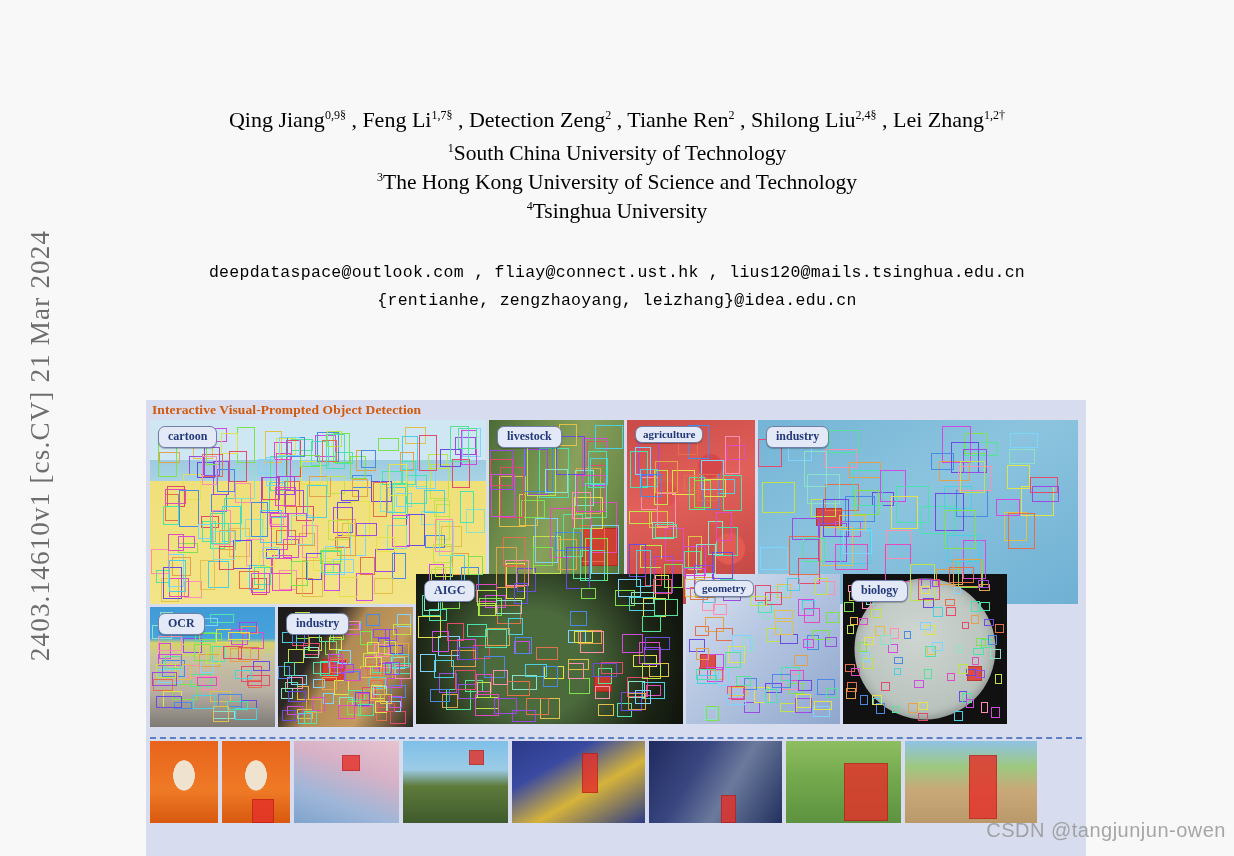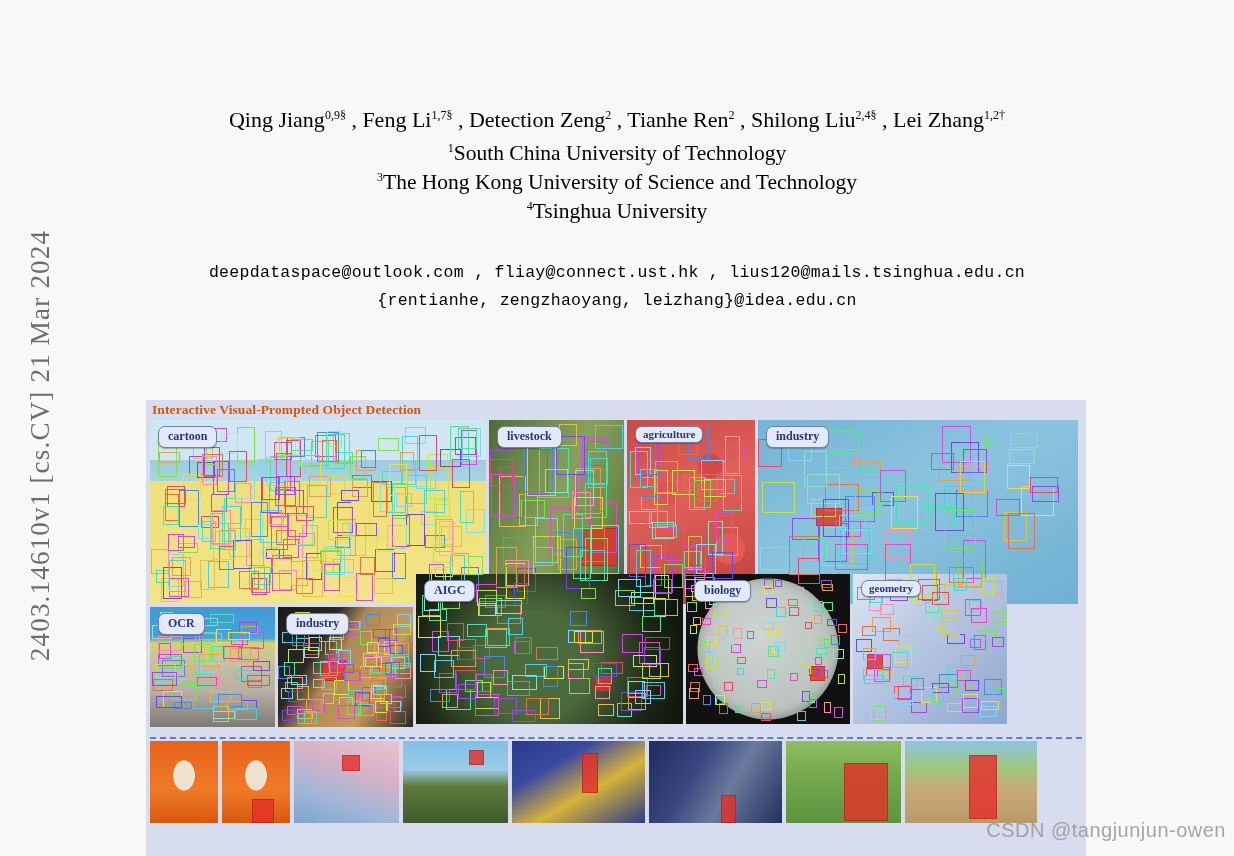--- a/index.html
+++ b/index.html
@@ -817,20 +817,95 @@
           <div style="position: absolute; left: 185.2px; top: 88.3px; width: 21.5px; height: 11.4px; border: 1.2px solid rgb(226, 75, 107); box-sizing: border-box; z-index: 6;"></div>
           <div style="position: absolute; left: 15.7px; top: 56.8px; width: 17.5px; height: 21.6px; border: 1.2px solid rgb(209, 75, 226); box-sizing: border-box; z-index: 6;"></div>
           <div style="position: absolute; left: 219.1px; top: 115.9px; width: 16.3px; height: 14.5px; border: 1.2px solid rgb(127, 212, 255); box-sizing: border-box; z-index: 6;"></div>
           <div style="position: absolute; left: 96.4px; top: 136.2px; width: 23.9px; height: 11.4px; border: 1.2px solid rgb(155, 75, 226); box-sizing: border-box; z-index: 6;"></div>
           <div style="position: absolute; left: 61.9px; top: 28.5px; width: 18px; height: 13.2px; border: 1.2px solid rgb(192, 226, 75); box-sizing: border-box; z-index: 6;"></div>
           <div style="position: absolute; left: 2.4px; top: 42.1px; width: 22.4px; height: 22px; border: 1.2px solid rgb(226, 226, 75); box-sizing: border-box; z-index: 6;"></div>
           <div style="position: absolute; left: 109.4px; top: 89.5px; width: 21.9px; height: 13.4px; border: 1.2px solid rgb(75, 208, 226); box-sizing: border-box; z-index: 6;"></div>
           <div style="position: absolute; left: 99.3px; top: 62.9px; width: 16.8px; height: 16.7px; border: 1.2px solid rgb(75, 138, 226); box-sizing: border-box; z-index: 6;"></div>
           <div style="position: absolute; left: 80px; top: 25.7px; width: 25.5px; height: 14.3px; border: 1.2px solid rgb(139, 226, 200); box-sizing: border-box; z-index: 6;"></div>
         </div>
+      <div class="cell" style="width:154px;height:150px;margin-top:-33px;">
+        <div class="sc sc-geom"></div>
+        <div class="redbox" style="left:14px;top:80px;width:14px;height:13px;"></div>
+        <div class="chip sm">geometry</div>
+      <div style="position: absolute; left: 24.2px; top: 96.3px; width: 13.5px; height: 9.8px; border: 1.2px solid rgb(226, 161, 75); box-sizing: border-box; z-index: 6;"></div>
+          <div style="position: absolute; left: 2.5px; top: 65.1px; width: 16.3px; height: 12.6px; border: 1.2px solid rgb(107, 75, 226); box-sizing: border-box; z-index: 6;"></div>
+          <div style="position: absolute; left: 20.2px; top: 132.4px; width: 13.2px; height: 14.4px; border: 1.2px solid rgb(125, 226, 75); box-sizing: border-box; z-index: 6;"></div>
+          <div style="position: absolute; left: 13.1px; top: 93px; width: 11.8px; height: 9.3px; border: 1.2px solid rgb(226, 75, 107); box-sizing: border-box; z-index: 6;"></div>
+          <div style="position: absolute; left: 112.3px; top: 25.1px; width: 16.2px; height: 16.8px; border: 1.2px solid rgb(209, 75, 226); box-sizing: border-box; z-index: 6;"></div>
+          <div style="position: absolute; left: 32px; top: 95.2px; width: 11.3px; height: 16.7px; border: 1.2px solid rgb(127, 212, 255); box-sizing: border-box; z-index: 6;"></div>
+          <div style="position: absolute; left: 58px; top: 128.2px; width: 15.8px; height: 10.4px; border: 1.2px solid rgb(155, 75, 226); box-sizing: border-box; z-index: 6;"></div>
+          <div style="position: absolute; left: 80px; top: 54.3px; width: 14.8px; height: 13.5px; border: 1.2px solid rgb(192, 226, 75); box-sizing: border-box; z-index: 6;"></div>
+          <div style="position: absolute; left: 67.6px; top: 112.7px; width: 16.1px; height: 16.1px; border: 1.2px solid rgb(226, 226, 75); box-sizing: border-box; z-index: 6;"></div>
+          <div style="position: absolute; left: 115.5px; top: 25.6px; width: 13.5px; height: 10.2px; border: 1.2px solid rgb(75, 208, 226); box-sizing: border-box; z-index: 6;"></div>
+          <div style="position: absolute; left: 131.1px; top: 105px; width: 18px; height: 16.2px; border: 1.2px solid rgb(75, 138, 226); box-sizing: border-box; z-index: 6;"></div>
+          <div style="position: absolute; left: 84.1px; top: 11.6px; width: 15.6px; height: 9.8px; border: 1.2px solid rgb(139, 226, 200); box-sizing: border-box; z-index: 6;"></div>
+          <div style="position: absolute; left: 129.4px; top: 7px; width: 19.8px; height: 14.2px; border: 1.2px solid rgb(255, 143, 177); box-sizing: border-box; z-index: 6;"></div>
+          <div style="position: absolute; left: 91px; top: 10.1px; width: 13.9px; height: 14.2px; border: 1.2px solid rgb(226, 193, 75); box-sizing: border-box; z-index: 6;"></div>
+          <div style="position: absolute; left: 33.7px; top: 4.6px; width: 15.7px; height: 11.2px; border: 1.2px solid rgb(86, 226, 154); box-sizing: border-box; z-index: 6;"></div>
+          <div style="position: absolute; left: 72px; top: 27.9px; width: 13.8px; height: 11.6px; border: 1.2px solid rgb(75, 226, 176); box-sizing: border-box; z-index: 6;"></div>
+          <div style="position: absolute; left: 40.7px; top: 111.9px; width: 17.4px; height: 12.7px; border: 1.2px solid rgb(226, 75, 192); box-sizing: border-box; z-index: 6;"></div>
+          <div style="position: absolute; left: 9.2px; top: 52.4px; width: 13.5px; height: 9.6px; border: 1.2px solid rgb(226, 113, 75); box-sizing: border-box; z-index: 6;"></div>
+          <div style="position: absolute; left: 18.5px; top: 42.6px; width: 19.5px; height: 15.9px; border: 1.2px solid rgb(226, 161, 75); box-sizing: border-box; z-index: 6;"></div>
+          <div style="position: absolute; left: 79.1px; top: 109.4px; width: 16.7px; height: 9.2px; border: 1.2px solid rgb(107, 75, 226); box-sizing: border-box; z-index: 6;"></div>
+          <div style="position: absolute; left: 102.7px; top: 109.4px; width: 14.9px; height: 10.4px; border: 1.2px solid rgb(125, 226, 75); box-sizing: border-box; z-index: 6;"></div>
+          <div style="position: absolute; left: 69.4px; top: 10.6px; width: 15.8px; height: 16.3px; border: 1.2px solid rgb(226, 75, 107); box-sizing: border-box; z-index: 6;"></div>
+          <div style="position: absolute; left: 20.5px; top: 79.5px; width: 17.6px; height: 16.9px; border: 1.2px solid rgb(209, 75, 226); box-sizing: border-box; z-index: 6;"></div>
+          <div style="position: absolute; left: 127.4px; top: 131.6px; width: 17px; height: 11px; border: 1.2px solid rgb(127, 212, 255); box-sizing: border-box; z-index: 6;"></div>
+          <div style="position: absolute; left: 37.3px; top: 17.2px; width: 17.8px; height: 10.2px; border: 1.2px solid rgb(155, 75, 226); box-sizing: border-box; z-index: 6;"></div>
+          <div style="position: absolute; left: 94.1px; top: 128.6px; width: 17.1px; height: 9.2px; border: 1.2px solid rgb(192, 226, 75); box-sizing: border-box; z-index: 6;"></div>
+          <div style="position: absolute; left: 42.1px; top: 72.4px; width: 16.8px; height: 16.5px; border: 1.2px solid rgb(226, 226, 75); box-sizing: border-box; z-index: 6;"></div>
+          <div style="position: absolute; left: 16.9px; top: 18.4px; width: 13.5px; height: 10.9px; border: 1.2px solid rgb(75, 208, 226); box-sizing: border-box; z-index: 6;"></div>
+          <div style="position: absolute; left: 121.1px; top: 60.6px; width: 12.3px; height: 15.5px; border: 1.2px solid rgb(75, 138, 226); box-sizing: border-box; z-index: 6;"></div>
+          <div style="position: absolute; left: 76.5px; top: 28px; width: 11.3px; height: 16.5px; border: 1.2px solid rgb(139, 226, 200); box-sizing: border-box; z-index: 6;"></div>
+          <div style="position: absolute; left: 96.2px; top: 99.8px; width: 17.8px; height: 15.8px; border: 1.2px solid rgb(255, 143, 177); box-sizing: border-box; z-index: 6;"></div>
+          <div style="position: absolute; left: 43.2px; top: 113.1px; width: 18.2px; height: 9px; border: 1.2px solid rgb(226, 193, 75); box-sizing: border-box; z-index: 6;"></div>
+          <div style="position: absolute; left: 39.2px; top: 78.3px; width: 15.4px; height: 16.1px; border: 1.2px solid rgb(86, 226, 154); box-sizing: border-box; z-index: 6;"></div>
+          <div style="position: absolute; left: 94.8px; top: 92.7px; width: 18.8px; height: 14.2px; border: 1.2px solid rgb(75, 226, 176); box-sizing: border-box; z-index: 6;"></div>
+          <div style="position: absolute; left: 104.4px; top: 96.3px; width: 13.8px; height: 11.1px; border: 1.2px solid rgb(226, 75, 192); box-sizing: border-box; z-index: 6;"></div>
+          <div style="position: absolute; left: 29.5px; top: 54px; width: 17.2px; height: 12.8px; border: 1.2px solid rgb(226, 113, 75); box-sizing: border-box; z-index: 6;"></div>
+          <div style="position: absolute; left: 108.1px; top: 81.1px; width: 13.5px; height: 11.3px; border: 1.2px solid rgb(226, 161, 75); box-sizing: border-box; z-index: 6;"></div>
+          <div style="position: absolute; left: 112px; top: 105.7px; width: 14px; height: 11.1px; border: 1.2px solid rgb(107, 75, 226); box-sizing: border-box; z-index: 6;"></div>
+          <div style="position: absolute; left: 140.4px; top: 37.6px; width: 13.6px; height: 11.8px; border: 1.2px solid rgb(125, 226, 75); box-sizing: border-box; z-index: 6;"></div>
+          <div style="position: absolute; left: 79.3px; top: 18.4px; width: 16.8px; height: 12.6px; border: 1.2px solid rgb(226, 75, 107); box-sizing: border-box; z-index: 6;"></div>
+          <div style="position: absolute; left: 21px; top: 93.3px; width: 15.9px; height: 14.4px; border: 1.2px solid rgb(209, 75, 226); box-sizing: border-box; z-index: 6;"></div>
+          <div style="position: absolute; left: 40.7px; top: 120px; width: 19.7px; height: 10.5px; border: 1.2px solid rgb(127, 212, 255); box-sizing: border-box; z-index: 6;"></div>
+          <div style="position: absolute; left: 109px; top: 124.1px; width: 16.8px; height: 15.4px; border: 1.2px solid rgb(155, 75, 226); box-sizing: border-box; z-index: 6;"></div>
+          <div style="position: absolute; left: 64.3px; top: 21.5px; width: 16.5px; height: 10.3px; border: 1.2px solid rgb(192, 226, 75); box-sizing: border-box; z-index: 6;"></div>
+          <div style="position: absolute; left: 110.3px; top: 119.5px; width: 14.5px; height: 14.3px; border: 1.2px solid rgb(226, 226, 75); box-sizing: border-box; z-index: 6;"></div>
+          <div style="position: absolute; left: 11.4px; top: 101.4px; width: 19.5px; height: 9px; border: 1.2px solid rgb(75, 208, 226); box-sizing: border-box; z-index: 6;"></div>
+          <div style="position: absolute; left: 58.3px; top: 103.9px; width: 12.7px; height: 12.1px; border: 1.2px solid rgb(75, 138, 226); box-sizing: border-box; z-index: 6;"></div>
+          <div style="position: absolute; left: 18.4px; top: 133.8px; width: 12.9px; height: 12.5px; border: 1.2px solid rgb(139, 226, 200); box-sizing: border-box; z-index: 6;"></div>
+          <div style="position: absolute; left: 16.4px; top: 21.9px; width: 12.8px; height: 14.8px; border: 1.2px solid rgb(255, 143, 177); box-sizing: border-box; z-index: 6;"></div>
+          <div style="position: absolute; left: 87.8px; top: 35.8px; width: 19.6px; height: 9.2px; border: 1.2px solid rgb(226, 193, 75); box-sizing: border-box; z-index: 6;"></div>
+          <div style="position: absolute; left: 140.4px; top: 114.1px; width: 12.1px; height: 10.3px; border: 1.2px solid rgb(86, 226, 154); box-sizing: border-box; z-index: 6;"></div>
+          <div style="position: absolute; left: 78.9px; top: 114.7px; width: 11.8px; height: 14px; border: 1.2px solid rgb(75, 226, 176); box-sizing: border-box; z-index: 6;"></div>
+          <div style="position: absolute; left: 118.2px; top: 34.2px; width: 16.1px; height: 14.8px; border: 1.2px solid rgb(226, 75, 192); box-sizing: border-box; z-index: 6;"></div>
+          <div style="position: absolute; left: 4.4px; top: 12.9px; width: 17.8px; height: 13.2px; border: 1.2px solid rgb(226, 113, 75); box-sizing: border-box; z-index: 6;"></div>
+          <div style="position: absolute; left: 9.5px; top: 73.6px; width: 13.5px; height: 12.1px; border: 1.2px solid rgb(226, 161, 75); box-sizing: border-box; z-index: 6;"></div>
+          <div style="position: absolute; left: 94.4px; top: 59.6px; width: 17.4px; height: 10.4px; border: 1.2px solid rgb(107, 75, 226); box-sizing: border-box; z-index: 6;"></div>
+          <div style="position: absolute; left: 125.9px; top: 55.6px; width: 18.3px; height: 10.5px; border: 1.2px solid rgb(125, 226, 75); box-sizing: border-box; z-index: 6;"></div>
+          <div style="position: absolute; left: 44.7px; top: 112.2px; width: 14.8px; height: 14.3px; border: 1.2px solid rgb(226, 75, 107); box-sizing: border-box; z-index: 6;"></div>
+          <div style="position: absolute; left: 117.2px; top: 64.7px; width: 11.3px; height: 9.3px; border: 1.2px solid rgb(209, 75, 226); box-sizing: border-box; z-index: 6;"></div>
+          <div style="position: absolute; left: 46px; top: 61.2px; width: 19.4px; height: 15.5px; border: 1.2px solid rgb(127, 212, 255); box-sizing: border-box; z-index: 6;"></div>
+          <div style="position: absolute; left: 138.6px; top: 62.5px; width: 12.9px; height: 10px; border: 1.2px solid rgb(155, 75, 226); box-sizing: border-box; z-index: 6;"></div>
+          <div style="position: absolute; left: 129.1px; top: 4.4px; width: 12.8px; height: 16.7px; border: 1.2px solid rgb(192, 226, 75); box-sizing: border-box; z-index: 6;"></div>
+          <div style="position: absolute; left: 127.8px; top: 126.7px; width: 18.2px; height: 9.5px; border: 1.2px solid rgb(226, 226, 75); box-sizing: border-box; z-index: 6;"></div>
+          <div style="position: absolute; left: 100.7px; top: 4.2px; width: 13.5px; height: 12.5px; border: 1.2px solid rgb(75, 208, 226); box-sizing: border-box; z-index: 6;"></div>
+          <div style="position: absolute; left: 85.9px; top: 100.3px; width: 19px; height: 14px; border: 1.2px solid rgb(75, 138, 226); box-sizing: border-box; z-index: 6;"></div>
+          <div style="position: absolute; left: 55.8px; top: 62.9px; width: 11.6px; height: 13.8px; border: 1.2px solid rgb(139, 226, 200); box-sizing: border-box; z-index: 6;"></div>
+          <div style="position: absolute; left: 27px; top: 30.1px; width: 13.9px; height: 11.1px; border: 1.2px solid rgb(255, 143, 177); box-sizing: border-box; z-index: 6;"></div>
+          <div style="position: absolute; left: 89.2px; top: 46.8px; width: 17.9px; height: 14.7px; border: 1.2px solid rgb(226, 193, 75); box-sizing: border-box; z-index: 6;"></div>
+          <div style="position: absolute; left: 50.3px; top: 102.3px; width: 14.7px; height: 9.9px; border: 1.2px solid rgb(86, 226, 154); box-sizing: border-box; z-index: 6;"></div>
+          <div style="position: absolute; left: 10.1px; top: 95.2px; width: 19.9px; height: 11.2px; border: 1.2px solid rgb(75, 226, 176); box-sizing: border-box; z-index: 6;"></div>
+        </div>
       <div class="cell" style="width:164px;height:150px;margin-top:-33px;">
         <div class="sc sc-biology"></div>
         <div class="dish"></div>
         <div class="redbox" style="left:124px;top:92px;width:13px;height:13px;"></div>
         <div class="chip">biology</div>
       <div style="position: absolute; left: 28.4px; top: 34.9px; width: 10.2px; height: 9.3px; border: 1.2px solid rgb(192, 226, 75); box-sizing: border-box; z-index: 6;"></div>
           <div style="position: absolute; left: 82.1px; top: 51px; width: 10.8px; height: 10.1px; border: 1.2px solid rgb(226, 226, 75); box-sizing: border-box; z-index: 6;"></div>
           <div style="position: absolute; left: 29.9px; top: 123.5px; width: 7.8px; height: 7.6px; border: 1.2px solid rgb(75, 208, 226); box-sizing: border-box; z-index: 6;"></div>
           <div style="position: absolute; left: 33px; top: 129.4px; width: 8.9px; height: 10.6px; border: 1.2px solid rgb(75, 138, 226); box-sizing: border-box; z-index: 6;"></div>
           <div style="position: absolute; left: 147.2px; top: 75.4px; width: 10.5px; height: 9.5px; border: 1.2px solid rgb(139, 226, 200); box-sizing: border-box; z-index: 6;"></div>
@@ -899,95 +974,20 @@
           <div style="position: absolute; left: 44.7px; top: 14.1px; width: 10.1px; height: 9.6px; border: 1.2px solid rgb(125, 226, 75); box-sizing: border-box; z-index: 6;"></div>
           <div style="position: absolute; left: 75.1px; top: 139.3px; width: 10.4px; height: 8px; border: 1.2px solid rgb(226, 75, 107); box-sizing: border-box; z-index: 6;"></div>
           <div style="position: absolute; left: 71.4px; top: 105.5px; width: 9.4px; height: 8.7px; border: 1.2px solid rgb(209, 75, 226); box-sizing: border-box; z-index: 6;"></div>
           <div style="position: absolute; left: 18.9px; top: 78px; width: 8.2px; height: 9.7px; border: 1.2px solid rgb(127, 212, 255); box-sizing: border-box; z-index: 6;"></div>
           <div style="position: absolute; left: 88.9px; top: 5.9px; width: 7.2px; height: 7.5px; border: 1.2px solid rgb(155, 75, 226); box-sizing: border-box; z-index: 6;"></div>
           <div style="position: absolute; left: 151.7px; top: 100.4px; width: 7.8px; height: 10.1px; border: 1.2px solid rgb(192, 226, 75); box-sizing: border-box; z-index: 6;"></div>
           <div style="position: absolute; left: 21.2px; top: 62.9px; width: 9.4px; height: 8.4px; border: 1.2px solid rgb(226, 226, 75); box-sizing: border-box; z-index: 6;"></div>
           <div style="position: absolute; left: 111.2px; top: 137px; width: 9.2px; height: 10.4px; border: 1.2px solid rgb(75, 208, 226); box-sizing: border-box; z-index: 6;"></div>
           <div style="position: absolute; left: 17.2px; top: 120.8px; width: 8.2px; height: 10.4px; border: 1.2px solid rgb(75, 138, 226); box-sizing: border-box; z-index: 6;"></div>
         </div>
-      <div class="cell" style="width:154px;height:150px;margin-top:-33px;">
-        <div class="sc sc-geom"></div>
-        <div class="redbox" style="left:14px;top:80px;width:14px;height:13px;"></div>
-        <div class="chip sm">geometry</div>
-      <div style="position: absolute; left: 24.2px; top: 96.3px; width: 13.5px; height: 9.8px; border: 1.2px solid rgb(226, 161, 75); box-sizing: border-box; z-index: 6;"></div>
-          <div style="position: absolute; left: 2.5px; top: 65.1px; width: 16.3px; height: 12.6px; border: 1.2px solid rgb(107, 75, 226); box-sizing: border-box; z-index: 6;"></div>
-          <div style="position: absolute; left: 20.2px; top: 132.4px; width: 13.2px; height: 14.4px; border: 1.2px solid rgb(125, 226, 75); box-sizing: border-box; z-index: 6;"></div>
-          <div style="position: absolute; left: 13.1px; top: 93px; width: 11.8px; height: 9.3px; border: 1.2px solid rgb(226, 75, 107); box-sizing: border-box; z-index: 6;"></div>
-          <div style="position: absolute; left: 112.3px; top: 25.1px; width: 16.2px; height: 16.8px; border: 1.2px solid rgb(209, 75, 226); box-sizing: border-box; z-index: 6;"></div>
-          <div style="position: absolute; left: 32px; top: 95.2px; width: 11.3px; height: 16.7px; border: 1.2px solid rgb(127, 212, 255); box-sizing: border-box; z-index: 6;"></div>
-          <div style="position: absolute; left: 58px; top: 128.2px; width: 15.8px; height: 10.4px; border: 1.2px solid rgb(155, 75, 226); box-sizing: border-box; z-index: 6;"></div>
-          <div style="position: absolute; left: 80px; top: 54.3px; width: 14.8px; height: 13.5px; border: 1.2px solid rgb(192, 226, 75); box-sizing: border-box; z-index: 6;"></div>
-          <div style="position: absolute; left: 67.6px; top: 112.7px; width: 16.1px; height: 16.1px; border: 1.2px solid rgb(226, 226, 75); box-sizing: border-box; z-index: 6;"></div>
-          <div style="position: absolute; left: 115.5px; top: 25.6px; width: 13.5px; height: 10.2px; border: 1.2px solid rgb(75, 208, 226); box-sizing: border-box; z-index: 6;"></div>
-          <div style="position: absolute; left: 131.1px; top: 105px; width: 18px; height: 16.2px; border: 1.2px solid rgb(75, 138, 226); box-sizing: border-box; z-index: 6;"></div>
-          <div style="position: absolute; left: 84.1px; top: 11.6px; width: 15.6px; height: 9.8px; border: 1.2px solid rgb(139, 226, 200); box-sizing: border-box; z-index: 6;"></div>
-          <div style="position: absolute; left: 129.4px; top: 7px; width: 19.8px; height: 14.2px; border: 1.2px solid rgb(255, 143, 177); box-sizing: border-box; z-index: 6;"></div>
-          <div style="position: absolute; left: 91px; top: 10.1px; width: 13.9px; height: 14.2px; border: 1.2px solid rgb(226, 193, 75); box-sizing: border-box; z-index: 6;"></div>
-          <div style="position: absolute; left: 33.7px; top: 4.6px; width: 15.7px; height: 11.2px; border: 1.2px solid rgb(86, 226, 154); box-sizing: border-box; z-index: 6;"></div>
-          <div style="position: absolute; left: 72px; top: 27.9px; width: 13.8px; height: 11.6px; border: 1.2px solid rgb(75, 226, 176); box-sizing: border-box; z-index: 6;"></div>
-          <div style="position: absolute; left: 40.7px; top: 111.9px; width: 17.4px; height: 12.7px; border: 1.2px solid rgb(226, 75, 192); box-sizing: border-box; z-index: 6;"></div>
-          <div style="position: absolute; left: 9.2px; top: 52.4px; width: 13.5px; height: 9.6px; border: 1.2px solid rgb(226, 113, 75); box-sizing: border-box; z-index: 6;"></div>
-          <div style="position: absolute; left: 18.5px; top: 42.6px; width: 19.5px; height: 15.9px; border: 1.2px solid rgb(226, 161, 75); box-sizing: border-box; z-index: 6;"></div>
-          <div style="position: absolute; left: 79.1px; top: 109.4px; width: 16.7px; height: 9.2px; border: 1.2px solid rgb(107, 75, 226); box-sizing: border-box; z-index: 6;"></div>
-          <div style="position: absolute; left: 102.7px; top: 109.4px; width: 14.9px; height: 10.4px; border: 1.2px solid rgb(125, 226, 75); box-sizing: border-box; z-index: 6;"></div>
-          <div style="position: absolute; left: 69.4px; top: 10.6px; width: 15.8px; height: 16.3px; border: 1.2px solid rgb(226, 75, 107); box-sizing: border-box; z-index: 6;"></div>
-          <div style="position: absolute; left: 20.5px; top: 79.5px; width: 17.6px; height: 16.9px; border: 1.2px solid rgb(209, 75, 226); box-sizing: border-box; z-index: 6;"></div>
-          <div style="position: absolute; left: 127.4px; top: 131.6px; width: 17px; height: 11px; border: 1.2px solid rgb(127, 212, 255); box-sizing: border-box; z-index: 6;"></div>
-          <div style="position: absolute; left: 37.3px; top: 17.2px; width: 17.8px; height: 10.2px; border: 1.2px solid rgb(155, 75, 226); box-sizing: border-box; z-index: 6;"></div>
-          <div style="position: absolute; left: 94.1px; top: 128.6px; width: 17.1px; height: 9.2px; border: 1.2px solid rgb(192, 226, 75); box-sizing: border-box; z-index: 6;"></div>
-          <div style="position: absolute; left: 42.1px; top: 72.4px; width: 16.8px; height: 16.5px; border: 1.2px solid rgb(226, 226, 75); box-sizing: border-box; z-index: 6;"></div>
-          <div style="position: absolute; left: 16.9px; top: 18.4px; width: 13.5px; height: 10.9px; border: 1.2px solid rgb(75, 208, 226); box-sizing: border-box; z-index: 6;"></div>
-          <div style="position: absolute; left: 121.1px; top: 60.6px; width: 12.3px; height: 15.5px; border: 1.2px solid rgb(75, 138, 226); box-sizing: border-box; z-index: 6;"></div>
-          <div style="position: absolute; left: 76.5px; top: 28px; width: 11.3px; height: 16.5px; border: 1.2px solid rgb(139, 226, 200); box-sizing: border-box; z-index: 6;"></div>
-          <div style="position: absolute; left: 96.2px; top: 99.8px; width: 17.8px; height: 15.8px; border: 1.2px solid rgb(255, 143, 177); box-sizing: border-box; z-index: 6;"></div>
-          <div style="position: absolute; left: 43.2px; top: 113.1px; width: 18.2px; height: 9px; border: 1.2px solid rgb(226, 193, 75); box-sizing: border-box; z-index: 6;"></div>
-          <div style="position: absolute; left: 39.2px; top: 78.3px; width: 15.4px; height: 16.1px; border: 1.2px solid rgb(86, 226, 154); box-sizing: border-box; z-index: 6;"></div>
-          <div style="position: absolute; left: 94.8px; top: 92.7px; width: 18.8px; height: 14.2px; border: 1.2px solid rgb(75, 226, 176); box-sizing: border-box; z-index: 6;"></div>
-          <div style="position: absolute; left: 104.4px; top: 96.3px; width: 13.8px; height: 11.1px; border: 1.2px solid rgb(226, 75, 192); box-sizing: border-box; z-index: 6;"></div>
-          <div style="position: absolute; left: 29.5px; top: 54px; width: 17.2px; height: 12.8px; border: 1.2px solid rgb(226, 113, 75); box-sizing: border-box; z-index: 6;"></div>
-          <div style="position: absolute; left: 108.1px; top: 81.1px; width: 13.5px; height: 11.3px; border: 1.2px solid rgb(226, 161, 75); box-sizing: border-box; z-index: 6;"></div>
-          <div style="position: absolute; left: 112px; top: 105.7px; width: 14px; height: 11.1px; border: 1.2px solid rgb(107, 75, 226); box-sizing: border-box; z-index: 6;"></div>
-          <div style="position: absolute; left: 140.4px; top: 37.6px; width: 13.6px; height: 11.8px; border: 1.2px solid rgb(125, 226, 75); box-sizing: border-box; z-index: 6;"></div>
-          <div style="position: absolute; left: 79.3px; top: 18.4px; width: 16.8px; height: 12.6px; border: 1.2px solid rgb(226, 75, 107); box-sizing: border-box; z-index: 6;"></div>
-          <div style="position: absolute; left: 21px; top: 93.3px; width: 15.9px; height: 14.4px; border: 1.2px solid rgb(209, 75, 226); box-sizing: border-box; z-index: 6;"></div>
-          <div style="position: absolute; left: 40.7px; top: 120px; width: 19.7px; height: 10.5px; border: 1.2px solid rgb(127, 212, 255); box-sizing: border-box; z-index: 6;"></div>
-          <div style="position: absolute; left: 109px; top: 124.1px; width: 16.8px; height: 15.4px; border: 1.2px solid rgb(155, 75, 226); box-sizing: border-box; z-index: 6;"></div>
-          <div style="position: absolute; left: 64.3px; top: 21.5px; width: 16.5px; height: 10.3px; border: 1.2px solid rgb(192, 226, 75); box-sizing: border-box; z-index: 6;"></div>
-          <div style="position: absolute; left: 110.3px; top: 119.5px; width: 14.5px; height: 14.3px; border: 1.2px solid rgb(226, 226, 75); box-sizing: border-box; z-index: 6;"></div>
-          <div style="position: absolute; left: 11.4px; top: 101.4px; width: 19.5px; height: 9px; border: 1.2px solid rgb(75, 208, 226); box-sizing: border-box; z-index: 6;"></div>
-          <div style="position: absolute; left: 58.3px; top: 103.9px; width: 12.7px; height: 12.1px; border: 1.2px solid rgb(75, 138, 226); box-sizing: border-box; z-index: 6;"></div>
-          <div style="position: absolute; left: 18.4px; top: 133.8px; width: 12.9px; height: 12.5px; border: 1.2px solid rgb(139, 226, 200); box-sizing: border-box; z-index: 6;"></div>
-          <div style="position: absolute; left: 16.4px; top: 21.9px; width: 12.8px; height: 14.8px; border: 1.2px solid rgb(255, 143, 177); box-sizing: border-box; z-index: 6;"></div>
-          <div style="position: absolute; left: 87.8px; top: 35.8px; width: 19.6px; height: 9.2px; border: 1.2px solid rgb(226, 193, 75); box-sizing: border-box; z-index: 6;"></div>
-          <div style="position: absolute; left: 140.4px; top: 114.1px; width: 12.1px; height: 10.3px; border: 1.2px solid rgb(86, 226, 154); box-sizing: border-box; z-index: 6;"></div>
-          <div style="position: absolute; left: 78.9px; top: 114.7px; width: 11.8px; height: 14px; border: 1.2px solid rgb(75, 226, 176); box-sizing: border-box; z-index: 6;"></div>
-          <div style="position: absolute; left: 118.2px; top: 34.2px; width: 16.1px; height: 14.8px; border: 1.2px solid rgb(226, 75, 192); box-sizing: border-box; z-index: 6;"></div>
-          <div style="position: absolute; left: 4.4px; top: 12.9px; width: 17.8px; height: 13.2px; border: 1.2px solid rgb(226, 113, 75); box-sizing: border-box; z-index: 6;"></div>
-          <div style="position: absolute; left: 9.5px; top: 73.6px; width: 13.5px; height: 12.1px; border: 1.2px solid rgb(226, 161, 75); box-sizing: border-box; z-index: 6;"></div>
-          <div style="position: absolute; left: 94.4px; top: 59.6px; width: 17.4px; height: 10.4px; border: 1.2px solid rgb(107, 75, 226); box-sizing: border-box; z-index: 6;"></div>
-          <div style="position: absolute; left: 125.9px; top: 55.6px; width: 18.3px; height: 10.5px; border: 1.2px solid rgb(125, 226, 75); box-sizing: border-box; z-index: 6;"></div>
-          <div style="position: absolute; left: 44.7px; top: 112.2px; width: 14.8px; height: 14.3px; border: 1.2px solid rgb(226, 75, 107); box-sizing: border-box; z-index: 6;"></div>
-          <div style="position: absolute; left: 117.2px; top: 64.7px; width: 11.3px; height: 9.3px; border: 1.2px solid rgb(209, 75, 226); box-sizing: border-box; z-index: 6;"></div>
-          <div style="position: absolute; left: 46px; top: 61.2px; width: 19.4px; height: 15.5px; border: 1.2px solid rgb(127, 212, 255); box-sizing: border-box; z-index: 6;"></div>
-          <div style="position: absolute; left: 138.6px; top: 62.5px; width: 12.9px; height: 10px; border: 1.2px solid rgb(155, 75, 226); box-sizing: border-box; z-index: 6;"></div>
-          <div style="position: absolute; left: 129.1px; top: 4.4px; width: 12.8px; height: 16.7px; border: 1.2px solid rgb(192, 226, 75); box-sizing: border-box; z-index: 6;"></div>
-          <div style="position: absolute; left: 127.8px; top: 126.7px; width: 18.2px; height: 9.5px; border: 1.2px solid rgb(226, 226, 75); box-sizing: border-box; z-index: 6;"></div>
-          <div style="position: absolute; left: 100.7px; top: 4.2px; width: 13.5px; height: 12.5px; border: 1.2px solid rgb(75, 208, 226); box-sizing: border-box; z-index: 6;"></div>
-          <div style="position: absolute; left: 85.9px; top: 100.3px; width: 19px; height: 14px; border: 1.2px solid rgb(75, 138, 226); box-sizing: border-box; z-index: 6;"></div>
-          <div style="position: absolute; left: 55.8px; top: 62.9px; width: 11.6px; height: 13.8px; border: 1.2px solid rgb(139, 226, 200); box-sizing: border-box; z-index: 6;"></div>
-          <div style="position: absolute; left: 27px; top: 30.1px; width: 13.9px; height: 11.1px; border: 1.2px solid rgb(255, 143, 177); box-sizing: border-box; z-index: 6;"></div>
-          <div style="position: absolute; left: 89.2px; top: 46.8px; width: 17.9px; height: 14.7px; border: 1.2px solid rgb(226, 193, 75); box-sizing: border-box; z-index: 6;"></div>
-          <div style="position: absolute; left: 50.3px; top: 102.3px; width: 14.7px; height: 9.9px; border: 1.2px solid rgb(86, 226, 154); box-sizing: border-box; z-index: 6;"></div>
-          <div style="position: absolute; left: 10.1px; top: 95.2px; width: 19.9px; height: 11.2px; border: 1.2px solid rgb(75, 226, 176); box-sizing: border-box; z-index: 6;"></div>
-        </div>
     </div>
 
     <div class="divider" style="margin-top:10px;"></div>
 
 
     <div class="row" style="gap:4px;">
       <div class="thumb t-corgi" style="width:68px;height:82px;"></div>
       <div class="thumb t-corgi" style="width:68px;height:82px;">
         <div class="redbox" style="left:30px;top:58px;width:20px;height:22px;"></div>
       </div>

